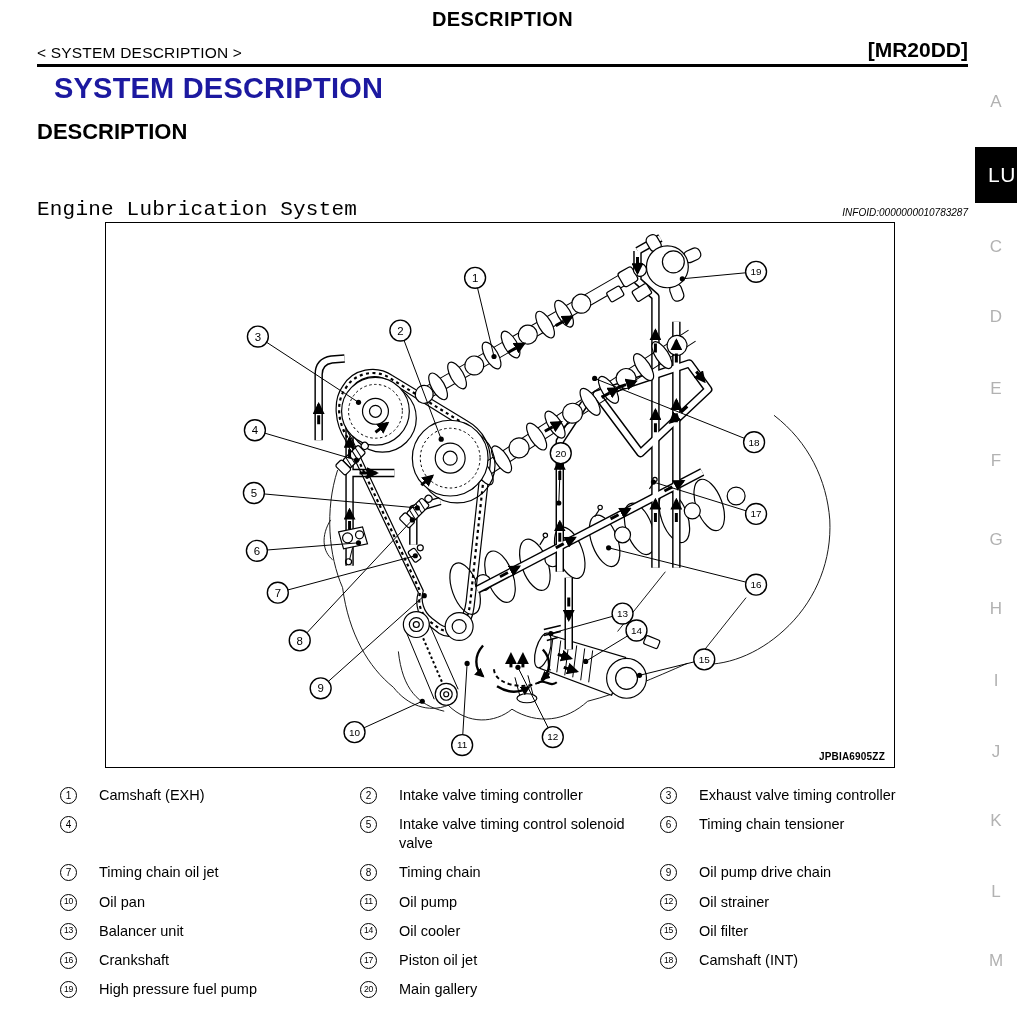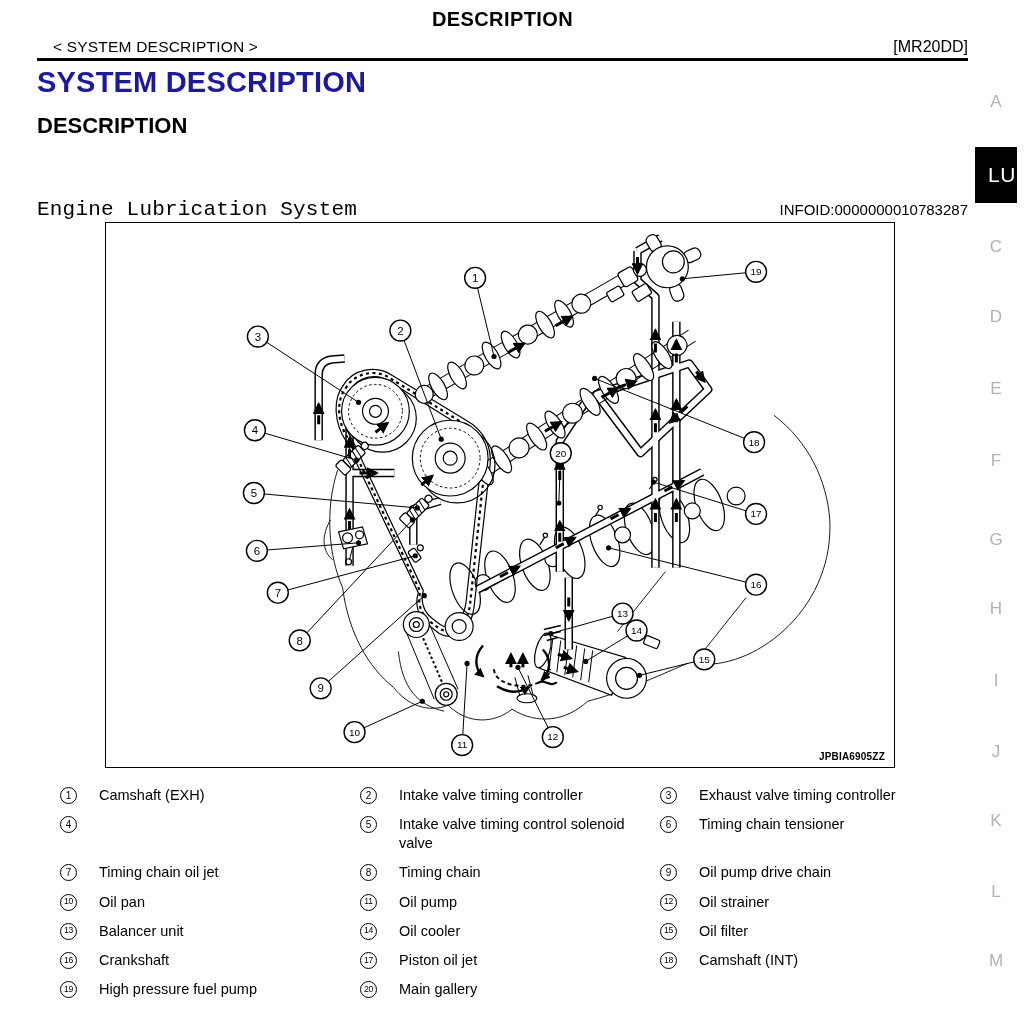--- a/index.html
+++ b/index.html
@@ -7,29 +7,29 @@
     --margin_gray:#b2b2b2; --ink:#000000; --paper:#ffffff;
   }
   *{margin:0;padding:0;box-sizing:border-box;}
   html,body{background:#fff;}
   body{font-family:"Liberation Sans","DejaVu Sans",sans-serif;color:var(--ink);}
   .page{position:relative;width:1024px;height:1024px;background:var(--paper);overflow:hidden;}
 
   
   .hdr{position:absolute;left:37px;right:56px;top:8px;}
   .hdr-title{text-align:center;font-size:20px;font-weight:bold;letter-spacing:.4px;}
-  .hdr-row{display:flex;justify-content:space-between;align-items:flex-end;margin-top:7px;margin-left:16px;}
+  .hdr-row{display:flex;justify-content:space-between;align-items:flex-end;margin-top:7px;}
   .crumb{font-size:15.5px;letter-spacing:.2px;}
-  .model{font-size:16px;font-weight:normal;}
+  .model{font-size:21px;font-weight:bold;}
   .rule{height:3px;background:#000;margin-top:2px;}
-  .h1{margin-top:5px;font-size:29px;font-weight:bold;color:var(--accent_blue);letter-spacing:.2px;}
+  .h1{margin-top:5px;font-size:29px;font-weight:bold;color:var(--accent_blue);letter-spacing:.2px;margin-left:17px;}
   .h2{margin-top:14px;font-size:22px;font-weight:bold;}
   .h3row{margin-top:24px;display:flex;justify-content:space-between;align-items:flex-end;}
   .h3{font-size:21px;font-weight:400;letter-spacing:.2px;font-family:Liberation Mono, monospace;}
-  .infoid{font-size:15px;padding-bottom:3px;margin-top:38px;}
+  .infoid{font-size:10px;font-style:italic;padding-bottom:3px;margin-top:38px;}
 
   
   .lu-tab{position:absolute;left:975px;top:147px;width:42px;height:56px;background:var(--tab_bg);
           color:var(--tab_fg);display:flex;align-items:center;justify-content:center;
           font-size:21px;font-weight:500;letter-spacing:.5px;padding-left:12px;}
   .mletter{position:absolute;left:975px;width:42px;text-align:center;font-size:17px;color:var(--margin_gray);}
 
   
   .figure{position:absolute;left:105px;top:222px;width:790px;height:546px;border:1.5px solid #000;background:#fff;}
   .figure svg{position:absolute;left:0;top:0;width:100%;height:100%;}

